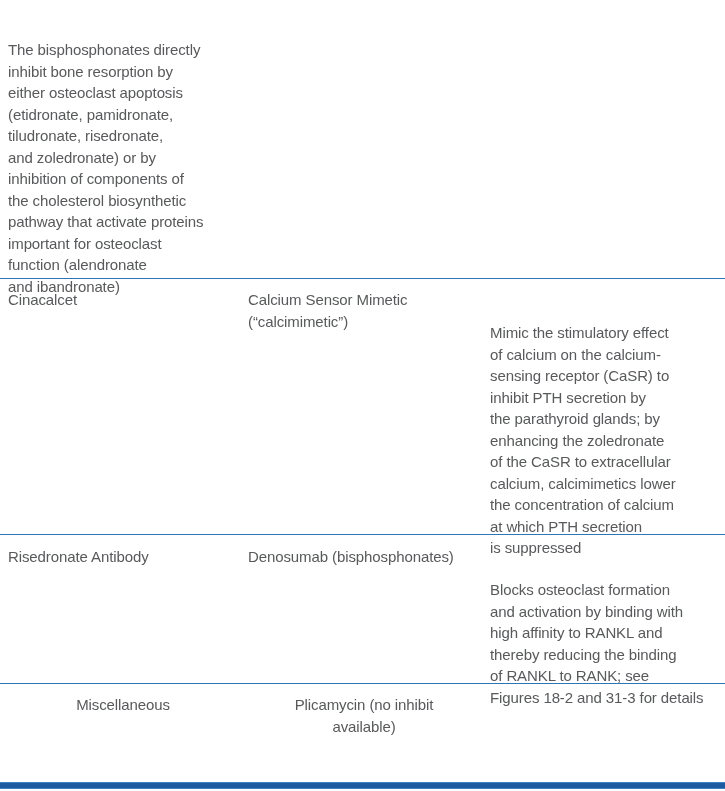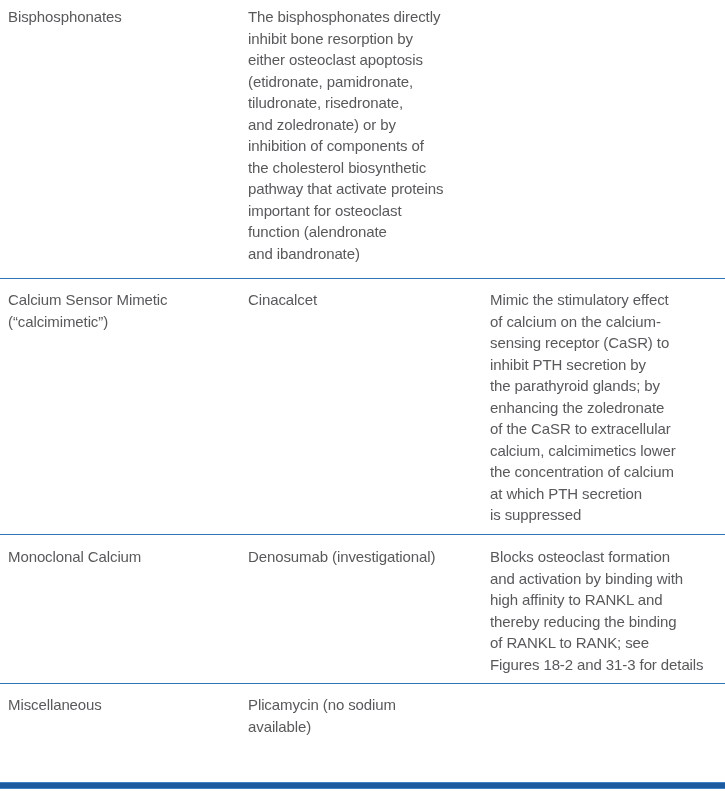--- a/index.html
+++ b/index.html
@@ -28,96 +28,96 @@
     box-sizing: border-box;
     padding-left: 8px;
     padding-right: 2px;
   }
   .table-row + .table-row {
     border-top: 1.5px solid #2e75b6;
   }
   .row-1 { height: 278px; padding-top: 6px; }
   .row-2 { height: 256px; padding-top: 10px; }
   .row-3 { height: 149px; padding-top: 11px; }
-  .row-4 { height: 99px;  padding-top: 10px; }
+  .row-4 { height: 99px;  padding-top: 10px; text-align: center; }
   .cell {
     font-size: 15px;
     line-height: 21.5px;
     white-space: pre-line;
     letter-spacing: -0.1px;
     box-sizing: border-box;
     padding-right: 10px;
   }
   .cell-mechanism {
     padding-right: 0;
+    margin-top: 33px;
   }
   .bottom-rule {
     position: absolute;
     left: 0;
     top: 782px;
     width: 725px;
     height: 7px;
     background: #1e5aa0;
     border-top: 1.5px solid #3f82c6;
     border-bottom: 1.5px solid #3f82c6;
     box-sizing: border-box;
   }
 </style>
 </head>
 <body>
 
 <div class="page">
   <div class="drug-table">
 
     <div class="table-row row-1">
-      <div class="cell cell-class">Bisphosphonates</div>
       <div class="cell cell-mechanism">The bisphosphonates directly
 inhibit bone resorption by
 either osteoclast apoptosis
 (etidronate, pamidronate,
 tiludronate, risedronate,
 and zoledronate) or by
 inhibition of components of
 the cholesterol biosynthetic
 pathway that activate proteins
 important for osteoclast
 function (alendronate
 and ibandronate)</div>
     </div>
 
     <div class="table-row row-2">
+      <div class="cell cell-drugs">Cinacalcet</div>
       <div class="cell cell-class">Calcium Sensor Mimetic
 (“calcimimetic”)</div>
-      <div class="cell cell-drugs">Cinacalcet</div>
       <div class="cell cell-mechanism">Mimic the stimulatory effect
 of calcium on the calcium-
 sensing receptor (CaSR) to
 inhibit PTH secretion by
 the parathyroid glands; by
 enhancing the zoledronate
 of the CaSR to extracellular
 calcium, calcimimetics lower
 the concentration of calcium
 at which PTH secretion
 is suppressed</div>
     </div>
 
     <div class="table-row row-3">
-      <div class="cell cell-class">Monoclonal Calcium</div>
-      <div class="cell cell-drugs">Denosumab (investigational)</div>
+      <div class="cell cell-class">Risedronate Antibody</div>
+      <div class="cell cell-drugs">Denosumab (bisphosphonates)</div>
       <div class="cell cell-mechanism">Blocks osteoclast formation
 and activation by binding with
 high affinity to RANKL and
 thereby reducing the binding
 of RANKL to RANK; see
 Figures 18-2 and 31-3 for details</div>
     </div>
 
     <div class="table-row row-4">
       <div class="cell cell-class">Miscellaneous</div>
-      <div class="cell cell-drugs">Plicamycin (no sodium
+      <div class="cell cell-drugs">Plicamycin (no inhibit
 available)</div>
     </div>
 
   </div>
 
   <div class="bottom-rule"></div>
 </div>
 
 </body></html>

